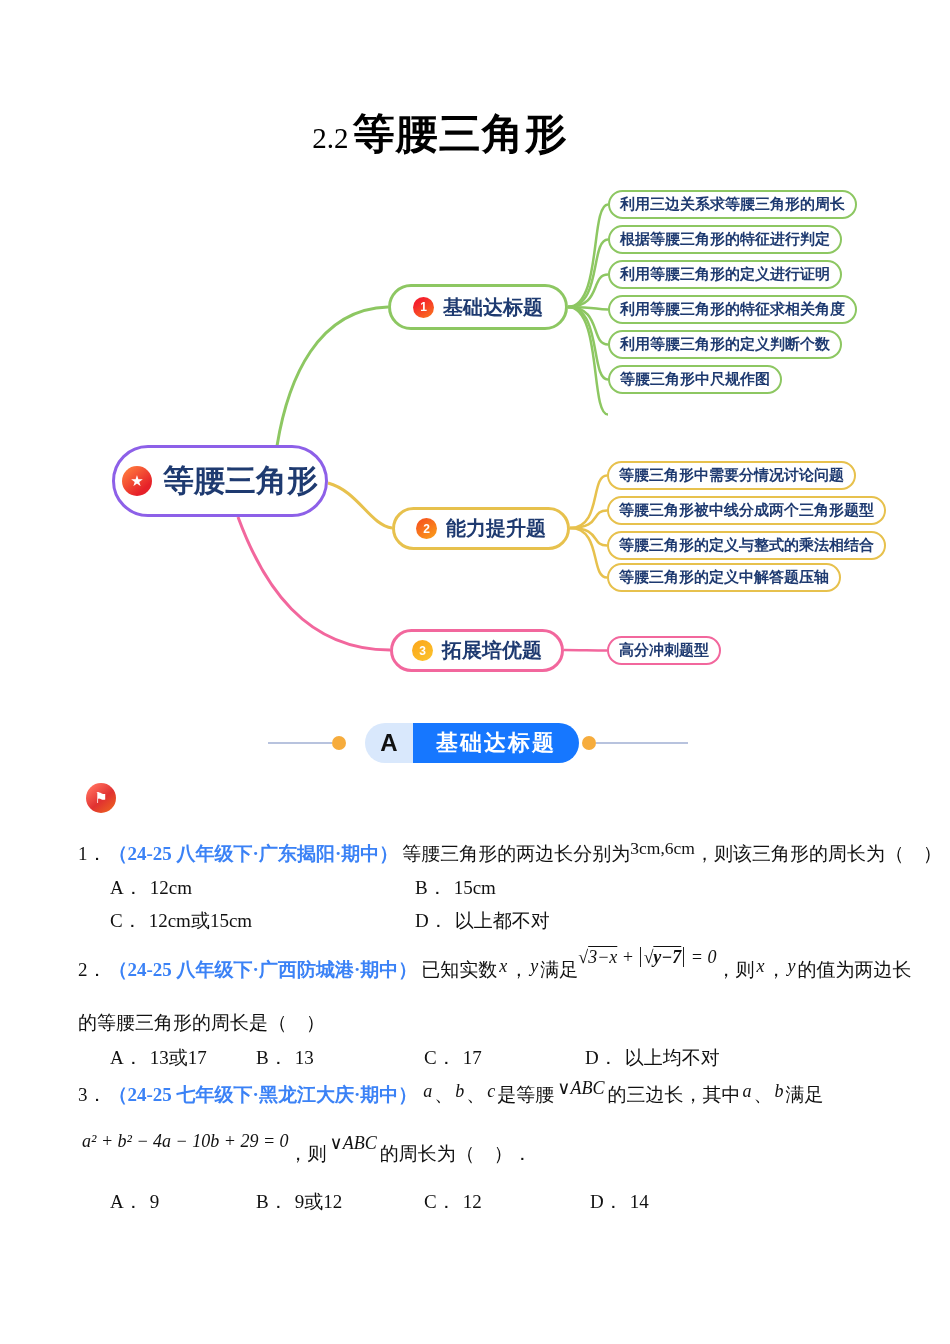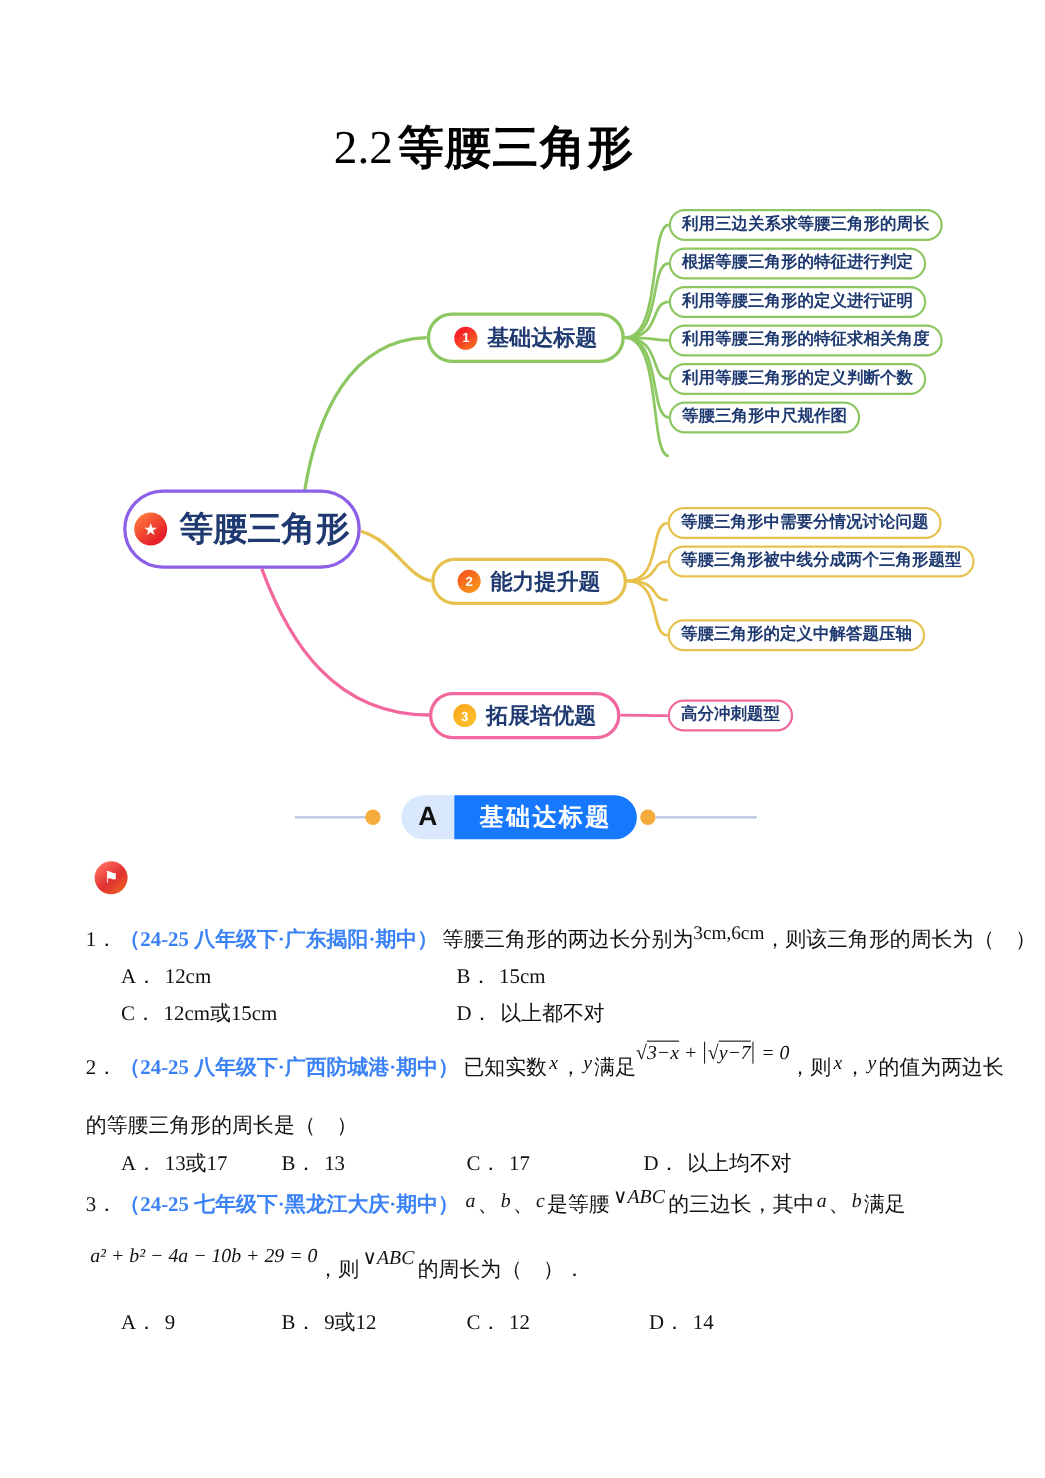--- a/index.html
+++ b/index.html
@@ -1,20 +1,20 @@
 <!DOCTYPE html>
 <html><head>
 <meta charset="utf-8">
 <style>
   html,body{margin:0;padding:0;background:#fff;}
   .page{position:relative;width:950px;height:1344px;background:#ffffff;overflow:hidden;
         font-family:"Liberation Sans","DejaVu Sans",sans-serif;}
   
   .title{position:absolute;top:106px;left:0;width:880px;text-align:center;color:#000;}
-  .title .tnum{font-family:"Liberation Serif","DejaVu Serif",serif;font-size:43px;}
+  .title .tnum{font-family:"Liberation Serif","DejaVu Serif",serif;font-size:29px;}
   .title .ttext{font-size:42px;font-weight:bold;letter-spacing:1px;}
   
   .mm-svg{position:absolute;left:0;top:0;pointer-events:none;}
   .mm-node{position:absolute;display:flex;align-items:center;justify-content:center;
            background:#fff;box-sizing:border-box;white-space:nowrap;}
   .root{left:112px;top:445px;width:216px;height:72px;border:3.5px solid #8d60e8;border-radius:37px;gap:11px;}
   .root .rlabel{font-size:31px;font-weight:bold;color:#1e3a70;}
   .star{width:30px;height:30px;border-radius:50%;background:linear-gradient(140deg,#ff7a3d 10%,#e62129 75%);
         display:flex;align-items:center;justify-content:center;color:#fff;font-size:15px;}
   .branch{border-radius:24px;gap:9px;font-weight:bold;color:#1e3a70;font-size:20px;}
@@ -48,21 +48,21 @@
   
   .line{position:absolute;white-space:nowrap;font-family:"Liberation Serif","DejaVu Serif",serif;
         font-size:19px;color:#111;}
   .src{color:#3b82f6;font-weight:bold;margin:0 4px 0 2px;}
   .vit{font-style:italic;position:relative;top:-4px;font-size:18px;margin:0 2px;}
   .raise{position:relative;top:-6px;font-size:17.5px;}
   .mraise{position:relative;top:-13px;font-size:18px;font-style:italic;}
   .tri{position:relative;top:-7px;font-size:18px;font-style:italic;margin:0 3px;}
   .tri2{position:relative;top:-11px;font-size:18px;font-style:italic;margin:0 3px;}
   .ol{text-decoration:overline;}
-  .abs{border-left:1.5px solid #222;border-right:1.5px solid #222;padding:0 2px;margin:14px 2px;}
+  .abs{border-left:1.5px solid #222;border-right:1.5px solid #222;padding:0 2px;margin:14px 2px;font-weight:bold;}
   .optrow{position:absolute;left:0;width:872px;height:28px;}
   .opt{position:absolute;font-family:"Liberation Serif","DejaVu Serif",serif;font-size:19px;color:#111;white-space:nowrap;}
   .ov{margin-left:7px;}
 </style>
 </head>
 <body>
 
 <div class="page">
 
   <div class="title">
@@ -112,20 +112,21 @@
 
   <div class="leaf lg" style="top:190px">利用三边关系求等腰三角形的周长</div>
   <div class="leaf lg" style="top:225px">根据等腰三角形的特征进行判定</div>
   <div class="leaf lg" style="top:260px">利用等腰三角形的定义进行证明</div>
   <div class="leaf lg" style="top:295px">利用等腰三角形的特征求相关角度</div>
   <div class="leaf lg" style="top:330px">利用等腰三角形的定义判断个数</div>
   <div class="leaf lg" style="top:365px">等腰三角形中尺规作图</div>
 
   <div class="leaf ly" style="top:461px">等腰三角形中需要分情况讨论问题</div>
   <div class="leaf ly" style="top:496px">等腰三角形被中线分成两个三角形题型</div>
+  <div class="leaf ly" style="top:531px">等腰三角形的定义与整式的乘法相结合</div>
   <div class="leaf ly" style="top:563px">等腰三角形的定义中解答题压轴</div>
 
   <div class="leaf lp" style="top:636px">高分冲刺题型</div>
 
   <div class="divline" style="left:268px;width:64px"></div>
   <div class="divdot" style="left:332px"></div>
   <div class="badge-a">A</div>
   <div class="badge-main">基础达标题</div>
   <div class="divdot" style="left:582px"></div>
   <div class="divline" style="left:596px;width:92px"></div>

